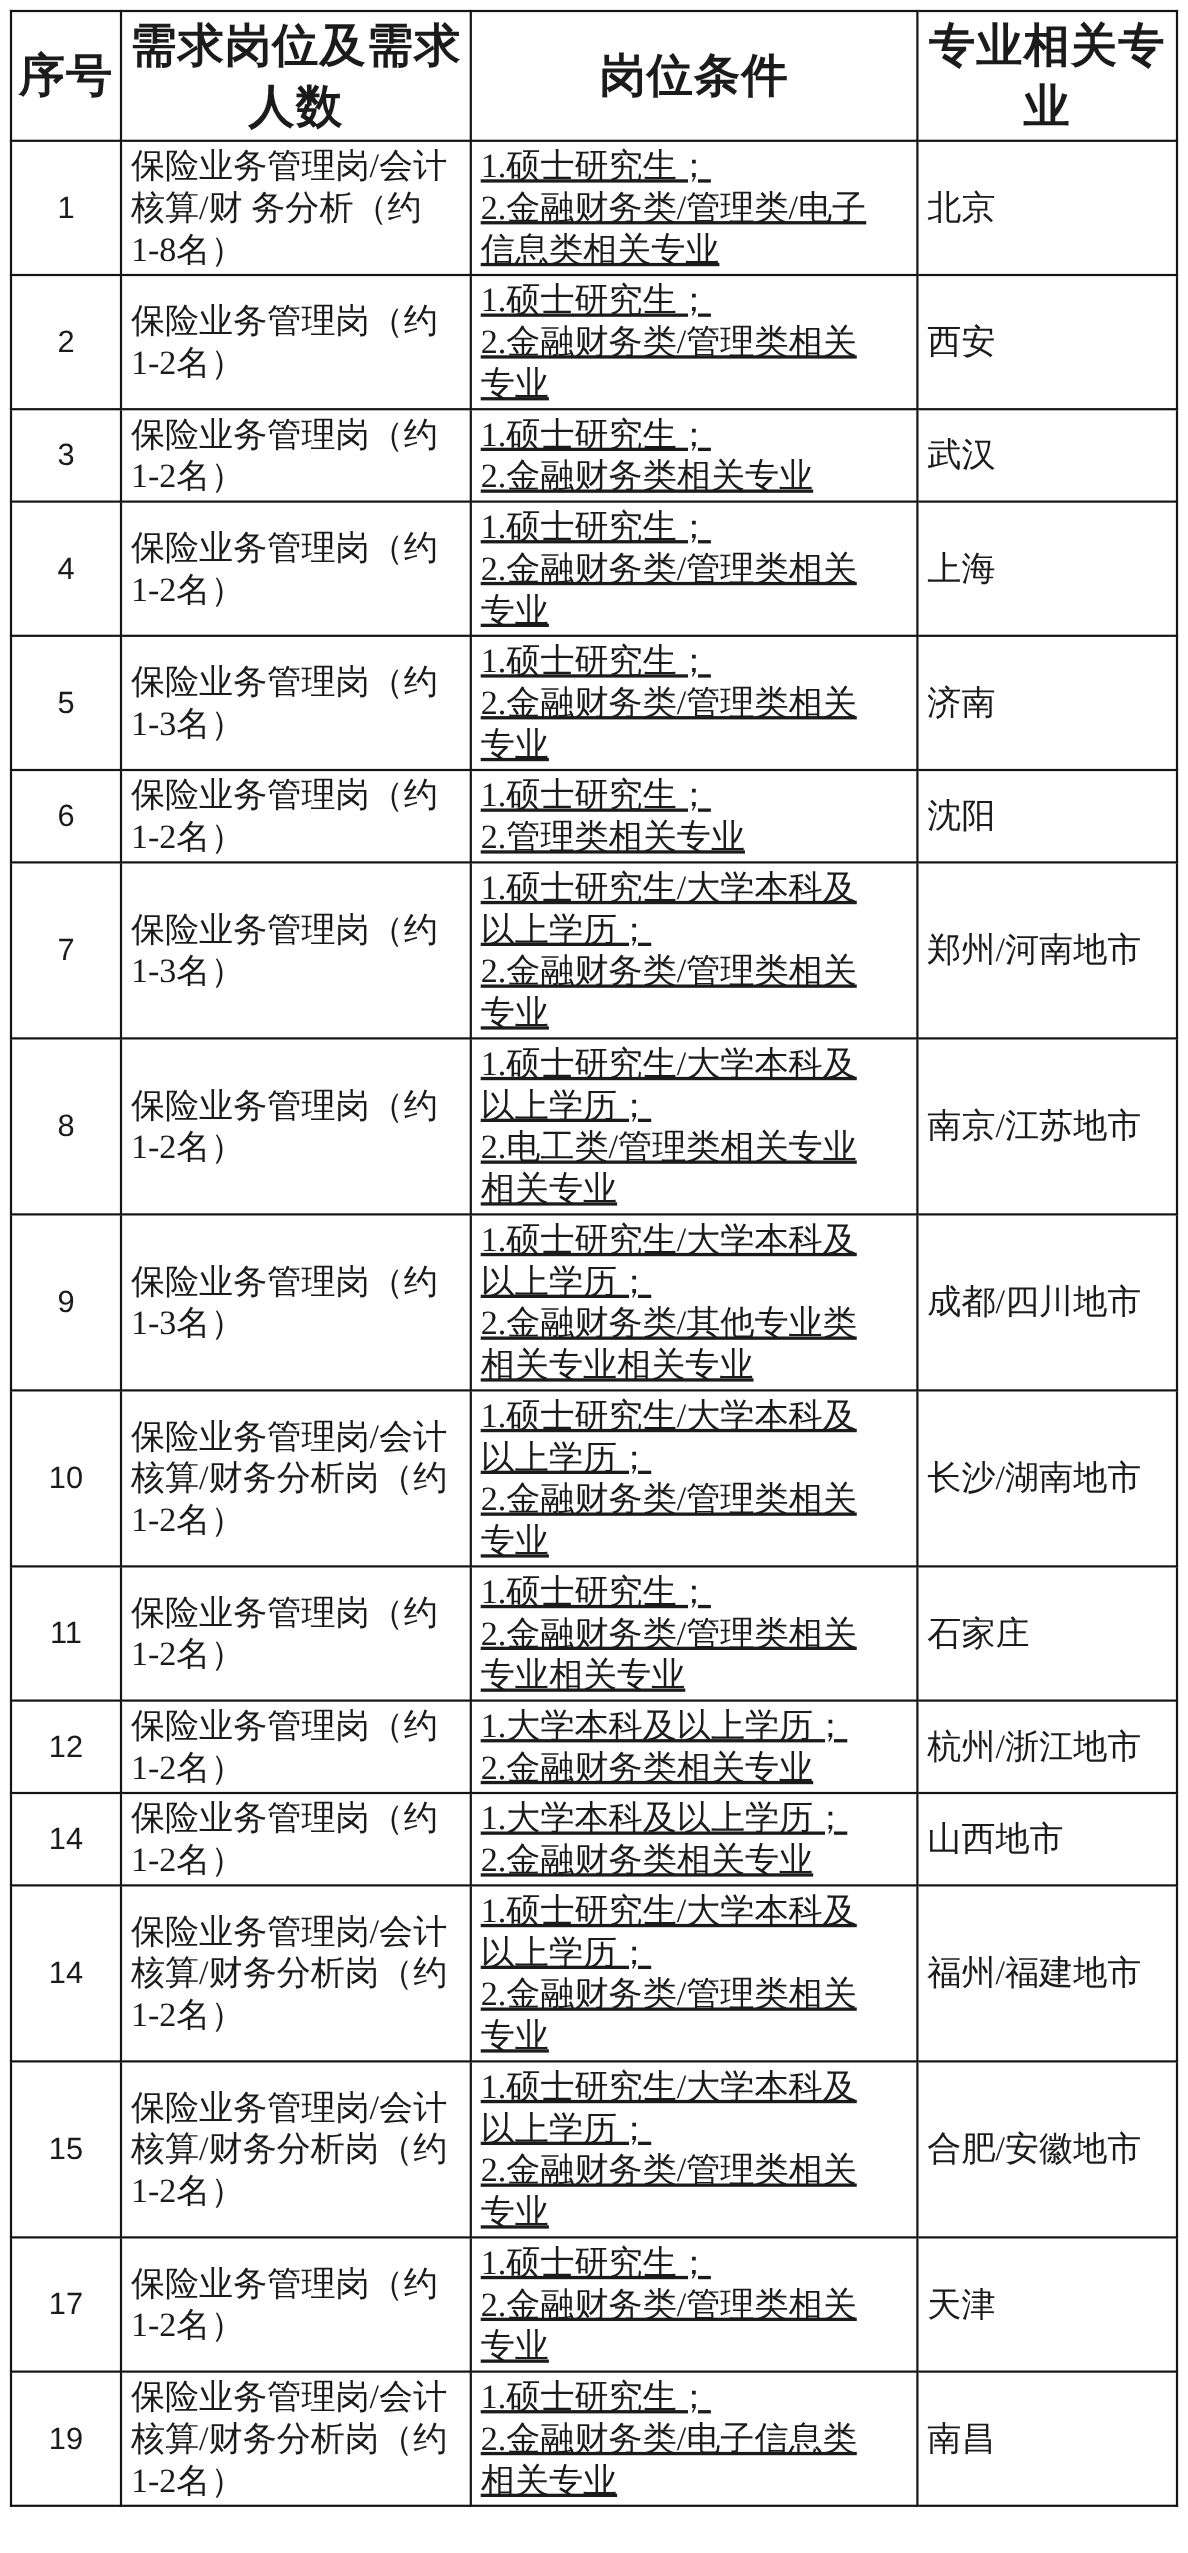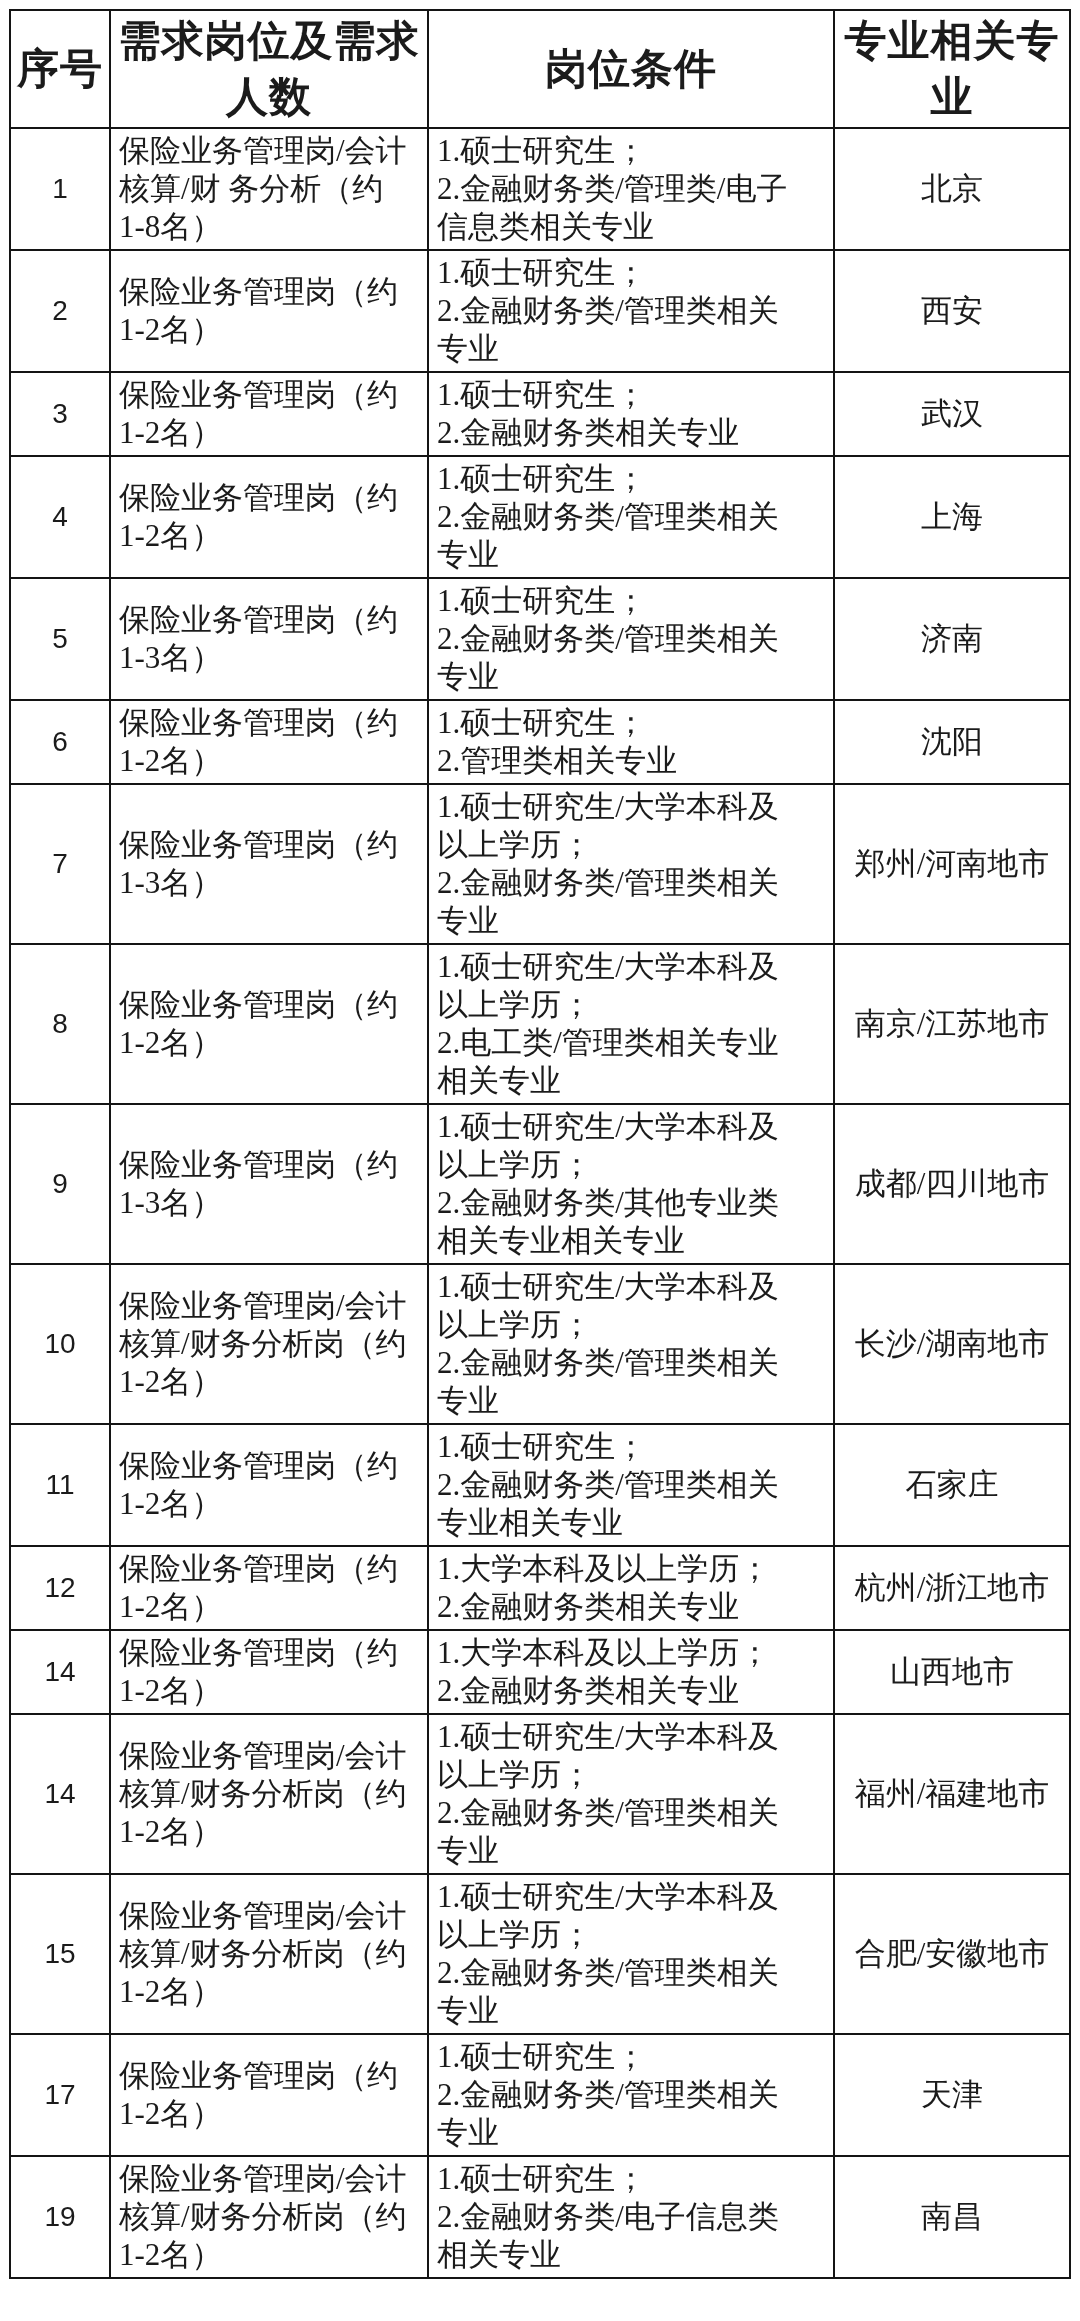--- a/index.html
+++ b/index.html
@@ -50,23 +50,23 @@
     font-family:"Liberation Sans","DejaVu Sans",sans-serif;
   }
   td.c-pos{
     text-align:left;
     white-space:pre-line;
     position:relative;
   }
   td.c-req{
     text-align:left;
     white-space:pre-line;
+    text-decoration:underline;
   }
   td.c-loc{
-    text-align:center;
   }
   .flag{
     position:absolute;
     top:-1px;left:-1px;
     width:0;height:0;
     border-top:11px solid var(--marker-color);
     border-right:11px solid transparent;
   }
 </style>
 </head>

